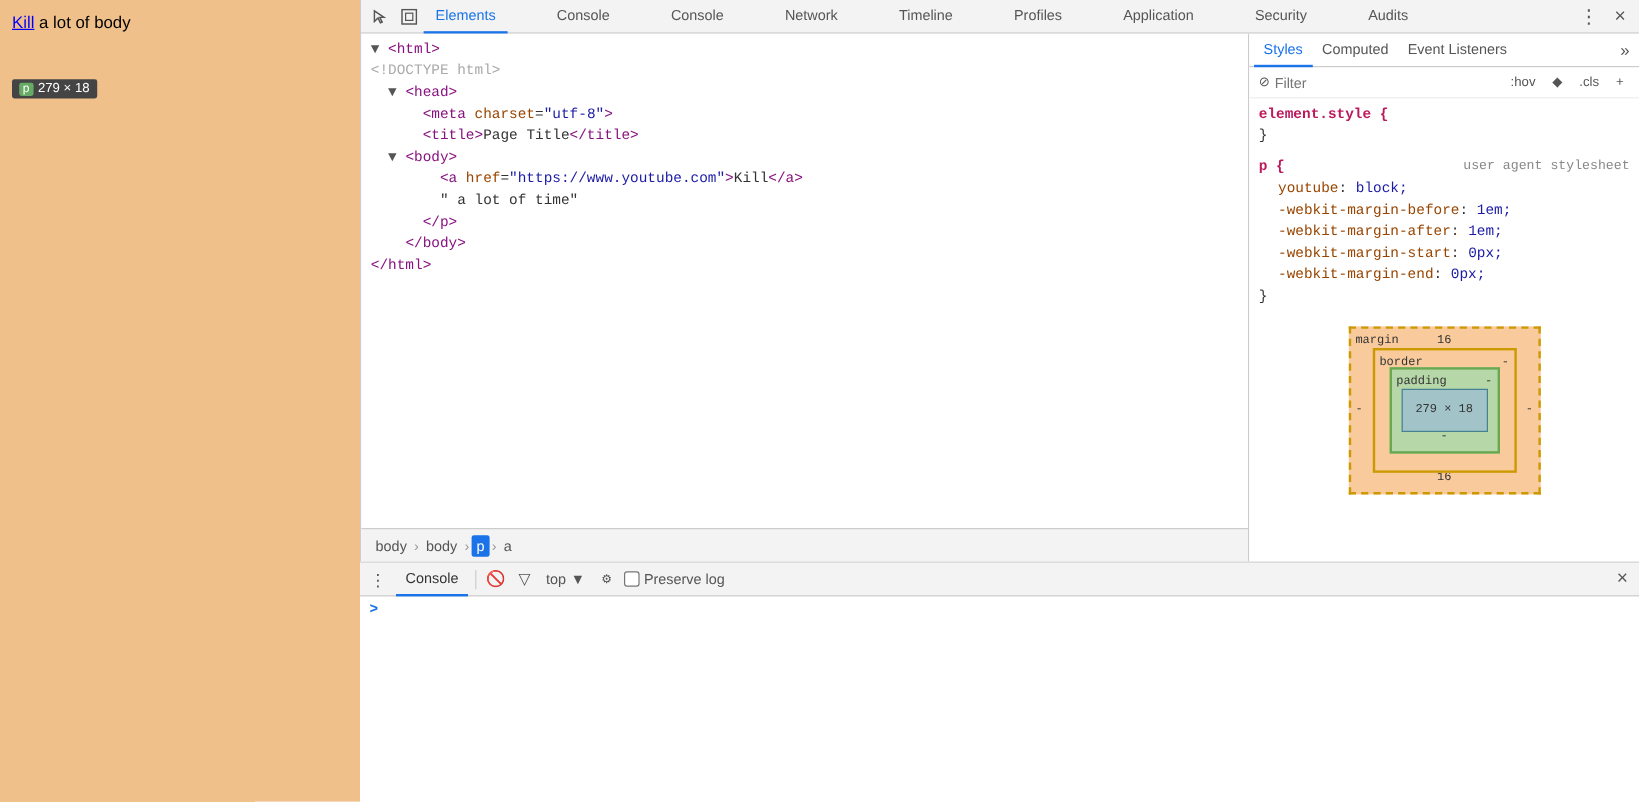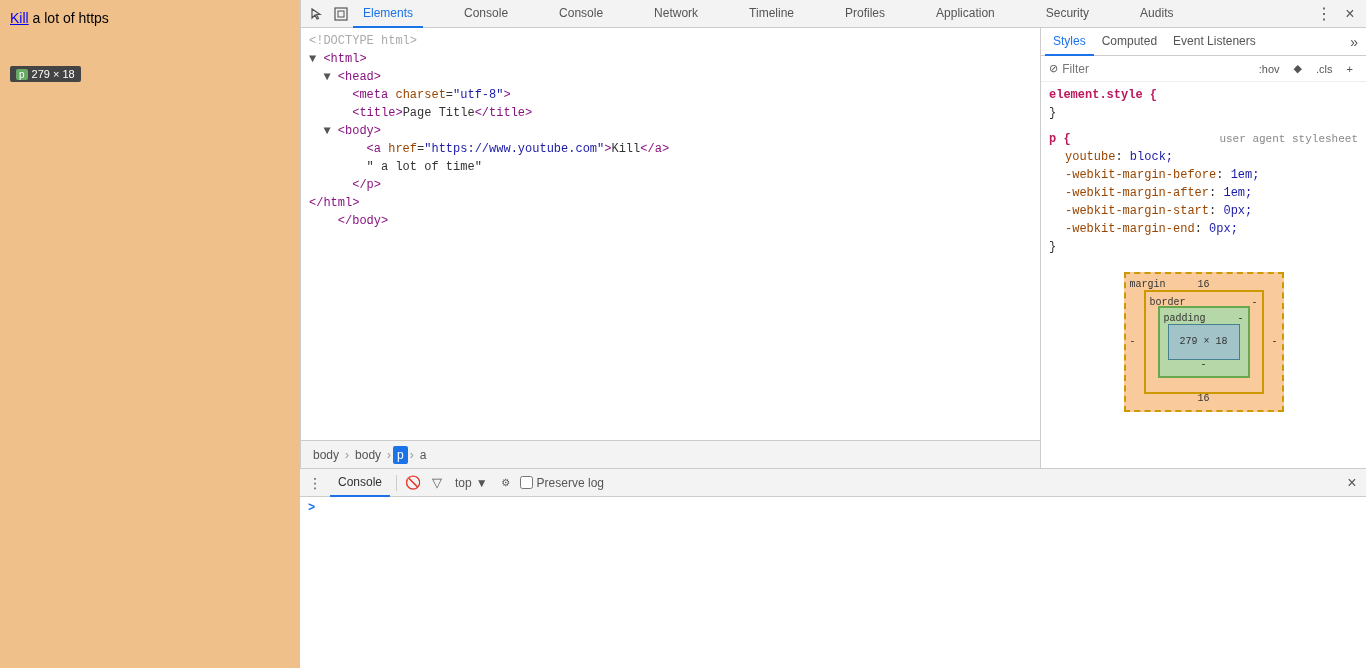--- a/index.html
+++ b/index.html
@@ -408,21 +408,21 @@
       cursor: pointer;
       padding: 0 4px;
     }
   </style>
 </head>
 <body>
 
 <div id="browser-page">
   <div id="page-content">
     <p>
-      <a href="#">Kill</a><span> a lot of https</span>
+      <a href="#">Kill</a><span> a lot of body</span>
     </p>
   </div>
   <div class="element-tooltip">
     <span class="tooltip-p-badge">p</span>
     <span>279 × 18</span>
   </div>
 </div>
 
 <div id="devtools">
 
@@ -453,31 +453,31 @@
       <div class="devtools-icon-btn dots-menu">⋮</div>
       <div class="devtools-icon-btn" style="font-size:16px;">×</div>
     </div>
   </div>
 
   <div id="devtools-body">
 
     <div id="elements-panel">
       <div id="devtools-elements-top">
         <div id="elements-content">
+          <div class="html-line"><span class="triangle">▼</span> <span class="tag">&lt;html&gt;</span></div>
           <div class="html-line comment">&lt;!DOCTYPE html&gt;</div>
-          <div class="html-line"><span class="triangle">▼</span> <span class="tag">&lt;html&gt;</span></div>
           <div class="html-line">&nbsp;&nbsp;<span class="triangle">▼</span> <span class="tag">&lt;head&gt;</span></div>
           <div class="html-line">&nbsp;&nbsp;&nbsp;&nbsp;&nbsp;&nbsp;<span class="tag">&lt;meta</span> <span class="attr-name">charset</span>=<span class="attr-val">"utf-8"</span><span class="tag">&gt;</span></div>
           <div class="html-line">&nbsp;&nbsp;&nbsp;&nbsp;&nbsp;&nbsp;<span class="tag">&lt;title&gt;</span>Page Title<span class="tag">&lt;/title&gt;</span></div>
           <div class="html-line">&nbsp;&nbsp;<span class="triangle">▼</span> <span class="tag">&lt;body&gt;</span></div>
           <div class="html-line">&nbsp;&nbsp;&nbsp;&nbsp;&nbsp;&nbsp;&nbsp;&nbsp;<span class="tag">&lt;a</span> <span class="attr-name">href</span>=<span class="attr-val">"https://www.youtube.com"</span><span class="tag">&gt;</span>Kill<span class="tag">&lt;/a&gt;</span></div>
           <div class="html-line">&nbsp;&nbsp;&nbsp;&nbsp;&nbsp;&nbsp;&nbsp;&nbsp;" a lot of time"</div>
           <div class="html-line">&nbsp;&nbsp;&nbsp;&nbsp;&nbsp;&nbsp;<span class="tag">&lt;/p&gt;</span></div>
+          <div class="html-line">&nbsp;&nbsp;&nbsp;&nbsp;<span class="tag">&lt;/body&gt;</span></div>
           <div class="html-line"><span class="tag">&lt;/html&gt;</span></div>
-          <div class="html-line">&nbsp;&nbsp;&nbsp;&nbsp;<span class="tag">&lt;/body&gt;</span></div>
         </div>
       </div>
 
       <div id="breadcrumb">
         <span class="breadcrumb-item">body</span>
         <span style="color:#999;">›</span>
         <span class="breadcrumb-item">body</span>
         <span style="color:#999;">›</span>
         <span class="breadcrumb-item active">p</span>
         <span style="color:#999;">›</span>

